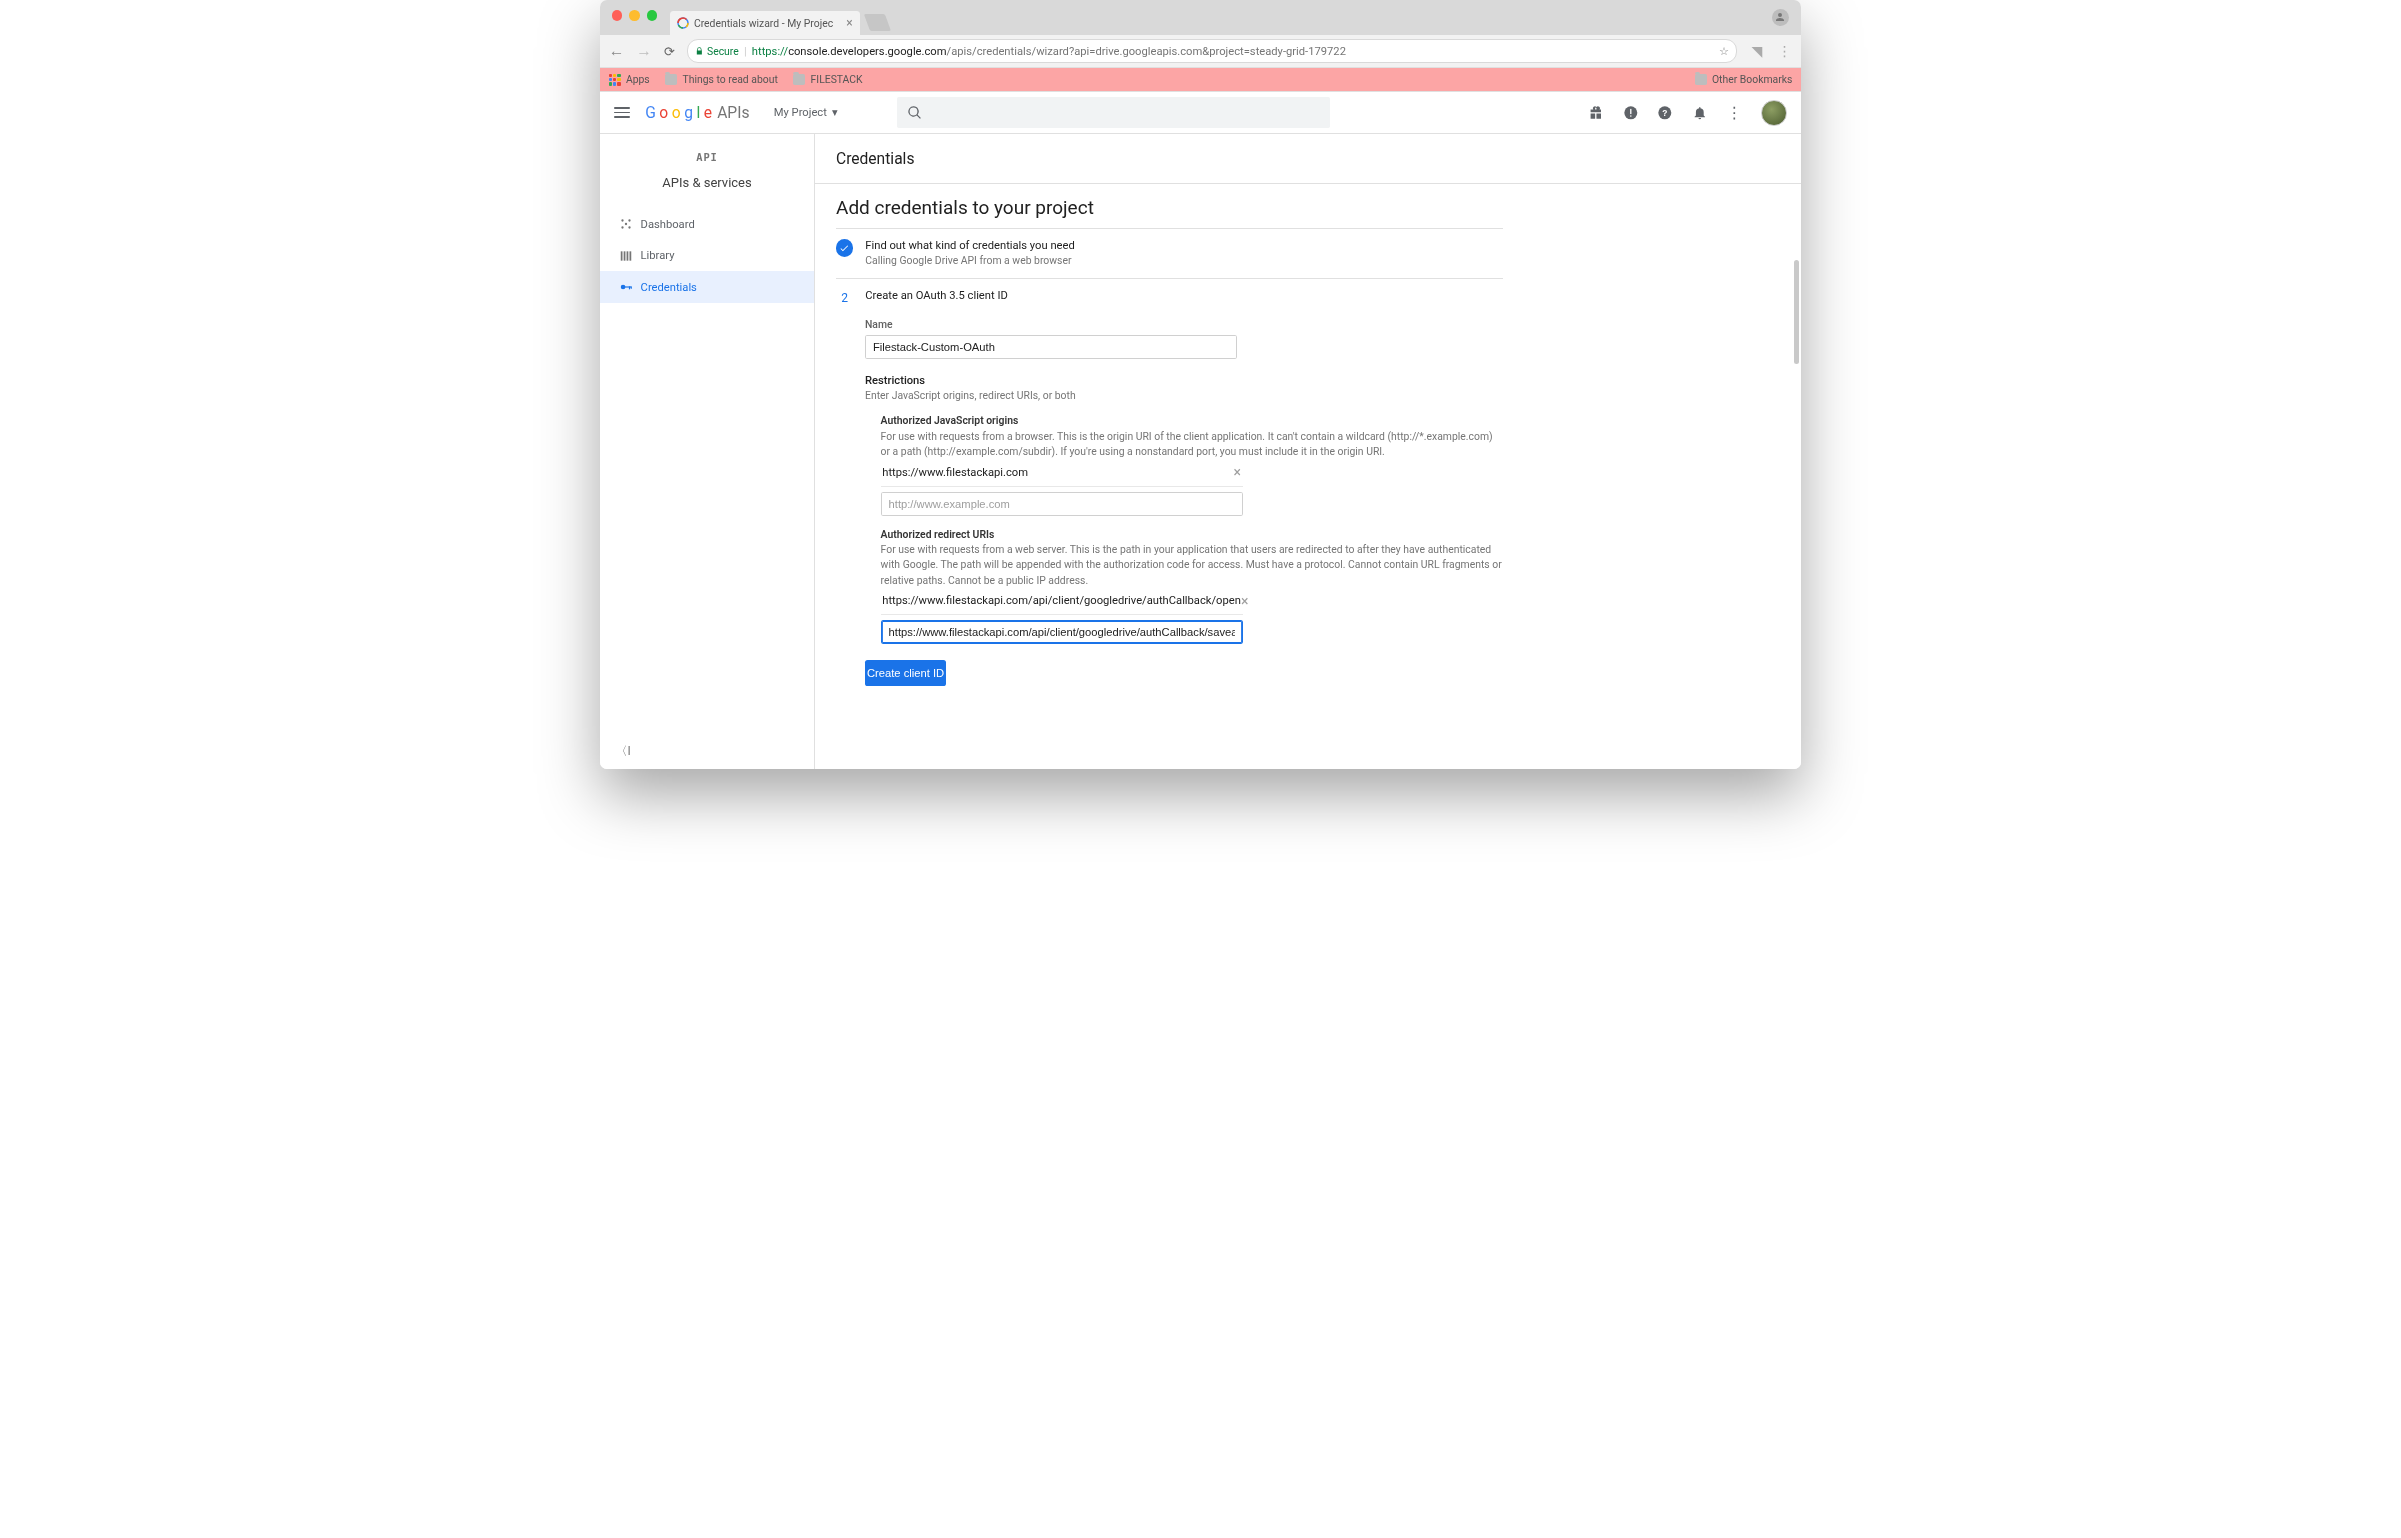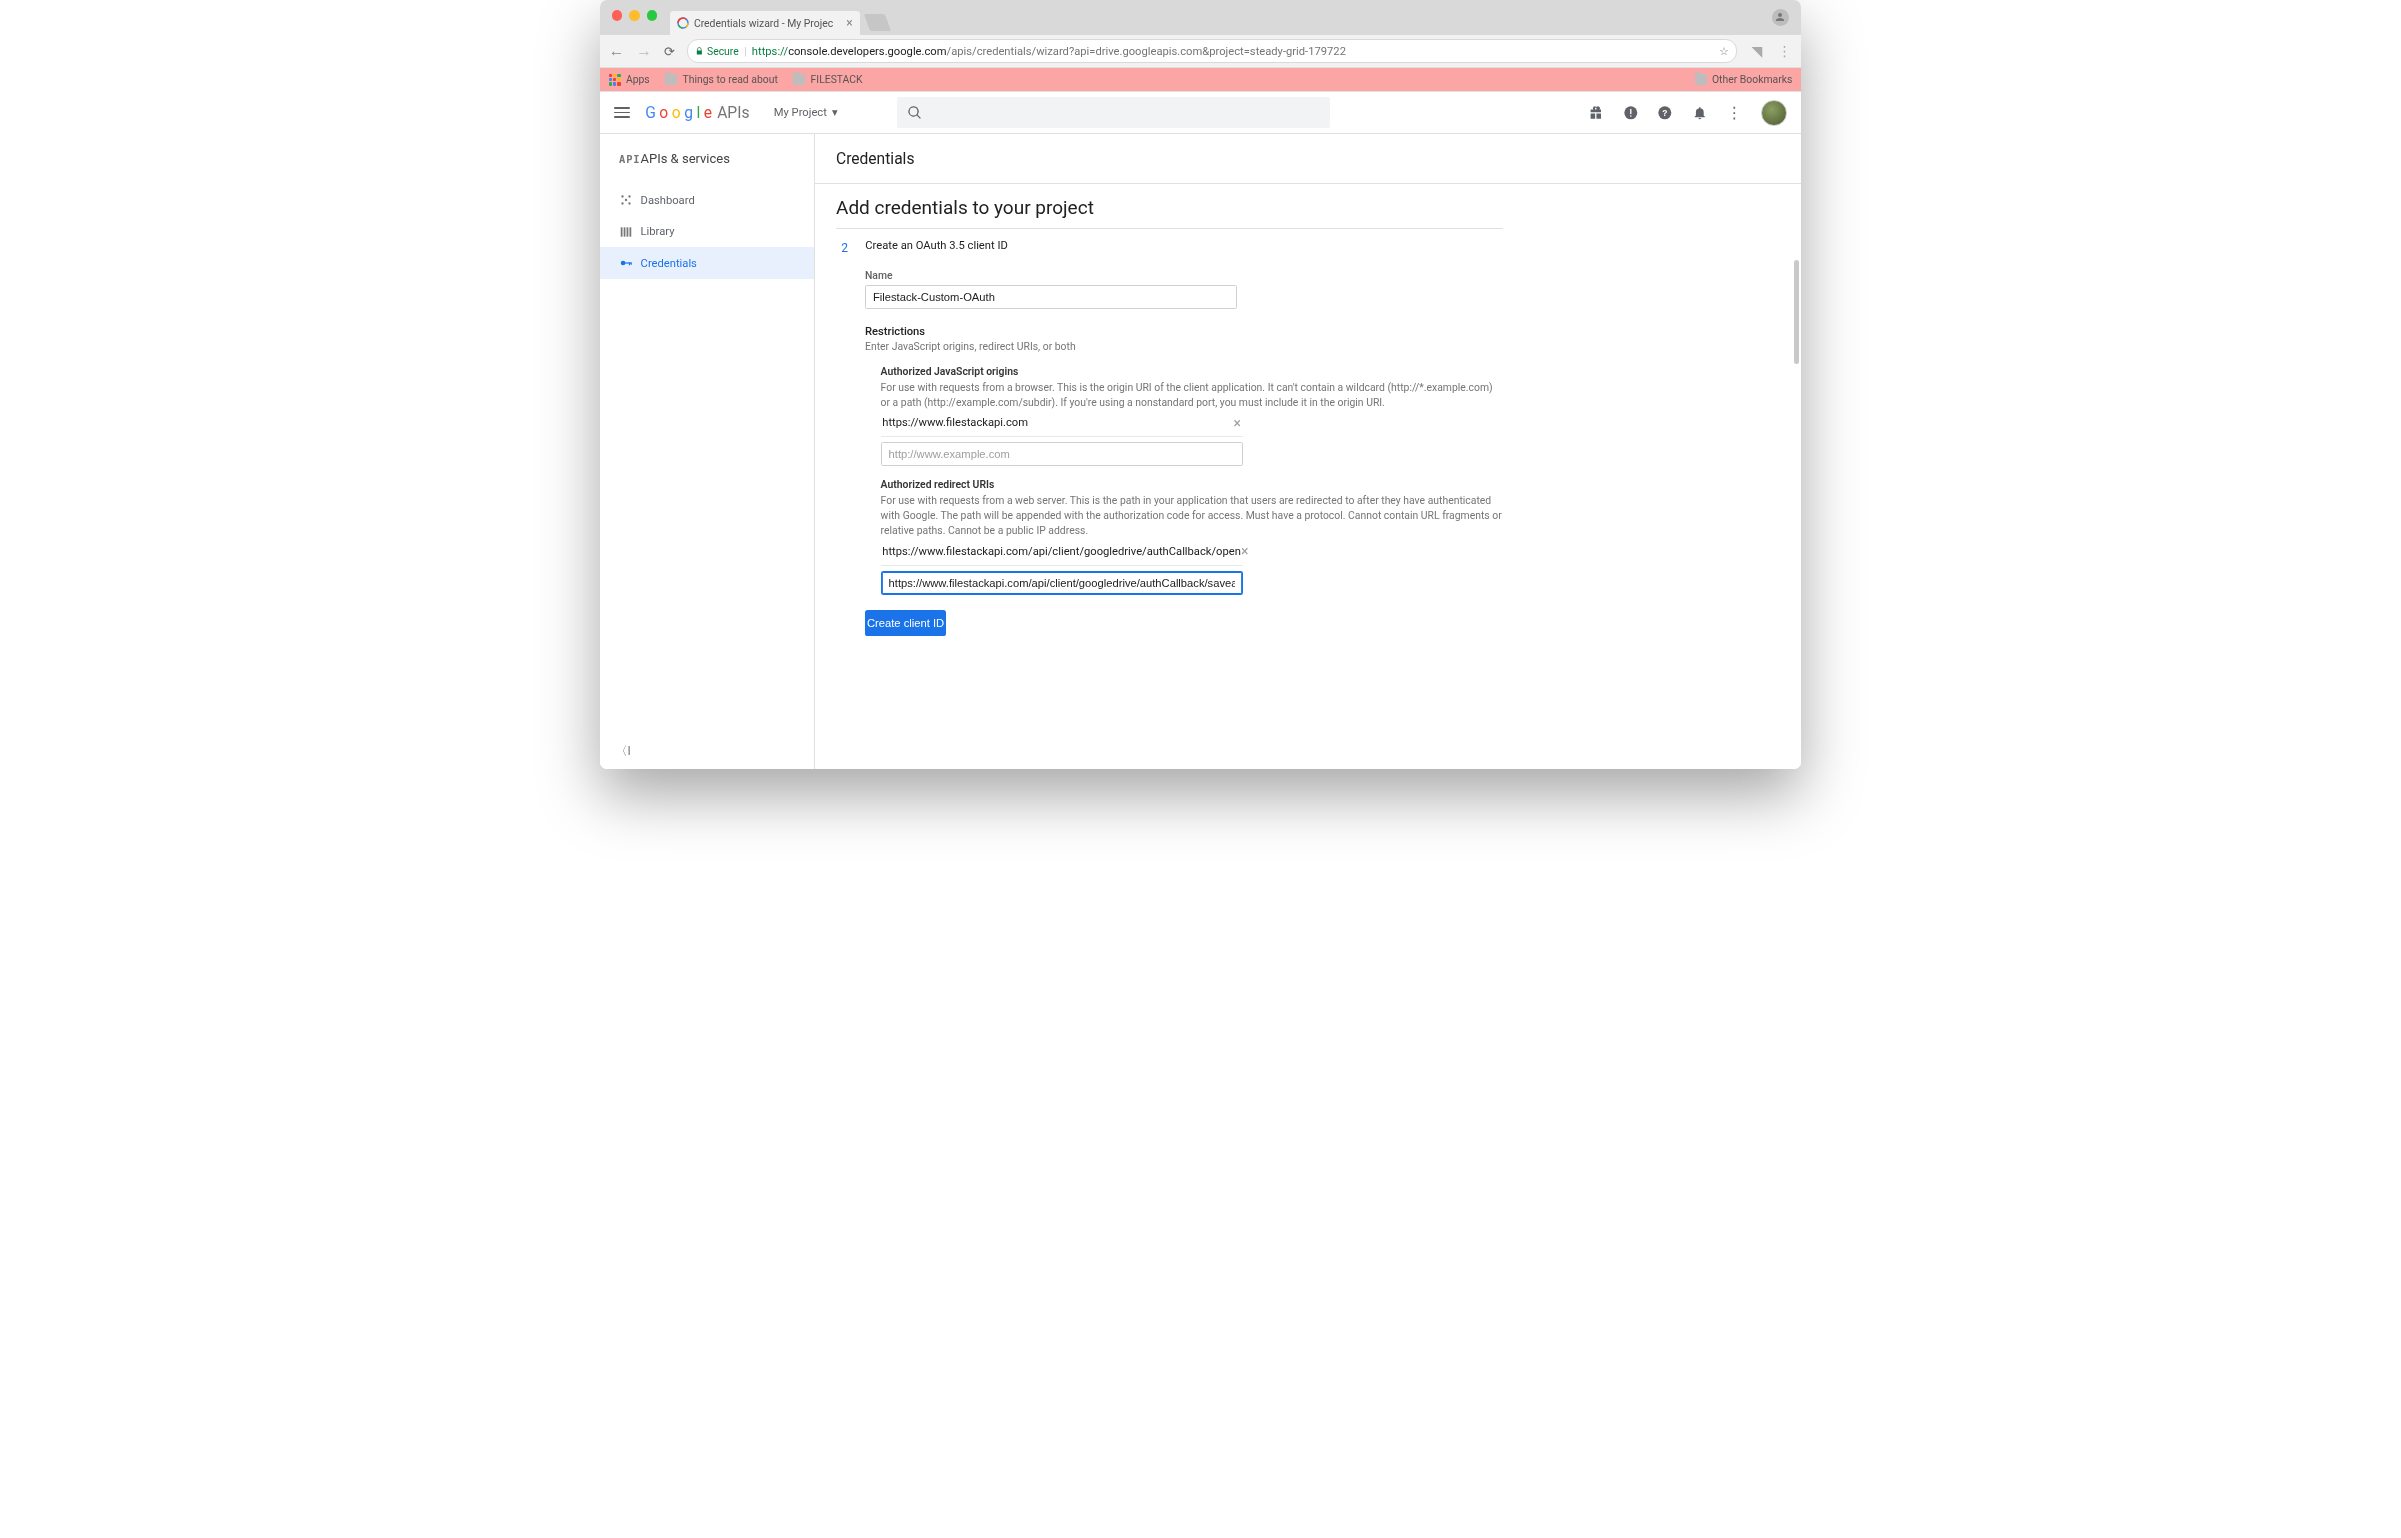--- a/index.html
+++ b/index.html
@@ -171,22 +171,23 @@
     width: 215px;
     border-right: 0.9px solid #e0e0e0;
     background:#fff;
     display:flex; flex-direction:column;
     position:relative;
   }
   .sidebar-title {
     padding: 17.3px 19px;
     font-size: 13px;
     color:#424242;
-    display:flex; align-items:center; 
+    display:flex; align-items:center; gap:12px;
     border-bottom: 0.9px solid transparent;
+    flex-direction: column;
   }
   .api-logo { font-family: monospace; font-size:10.4px; color:#757575; letter-spacing:0.9px; font-weight:600;}
   .side-item {
     padding: 8.7px 19px;
     display:flex; align-items:center; gap:6px;
     font-size: 11.2px;
     color:#5f6368;
     cursor:pointer;
   }
   .side-item.active {
@@ -486,20 +487,33 @@
       <div class="collapse-toggle">〈I</div>
     </div>
 
     <div class="main">
       <div class="page-title-bar">Credentials</div>
       <div class="content">
         <h2>Add credentials to your project</h2>
 
         <div class="stepper">
 
+          <div class="step">
+            <div class="step-row">
+              <span class="step-badge">
+                <svg width="10.4" height="10.4" viewBox="0 0 24 24" fill="#fff">
+                    <path d="M9 16.2 4.8 12l-1.4 1.4L9 19 21 7l-1.4-1.4z"></path>
+                  </svg>
+              </span>
+              <div class="step-titles">
+                <div class="st-title">Find out what kind of credentials you need</div>
+                <div class="st-sub">Calling Google Drive API from a web browser</div>
+              </div>
+            </div>
+          </div>
 
           <div class="step" style="border-bottom:none;">
             <div class="step-row">
               <span class="step-badge num">2</span>
               <div class="step-titles">
                 <div class="st-title">Create an OAuth 3.5 client ID</div>
               </div>
             </div>
 
             <div class="step-body">

